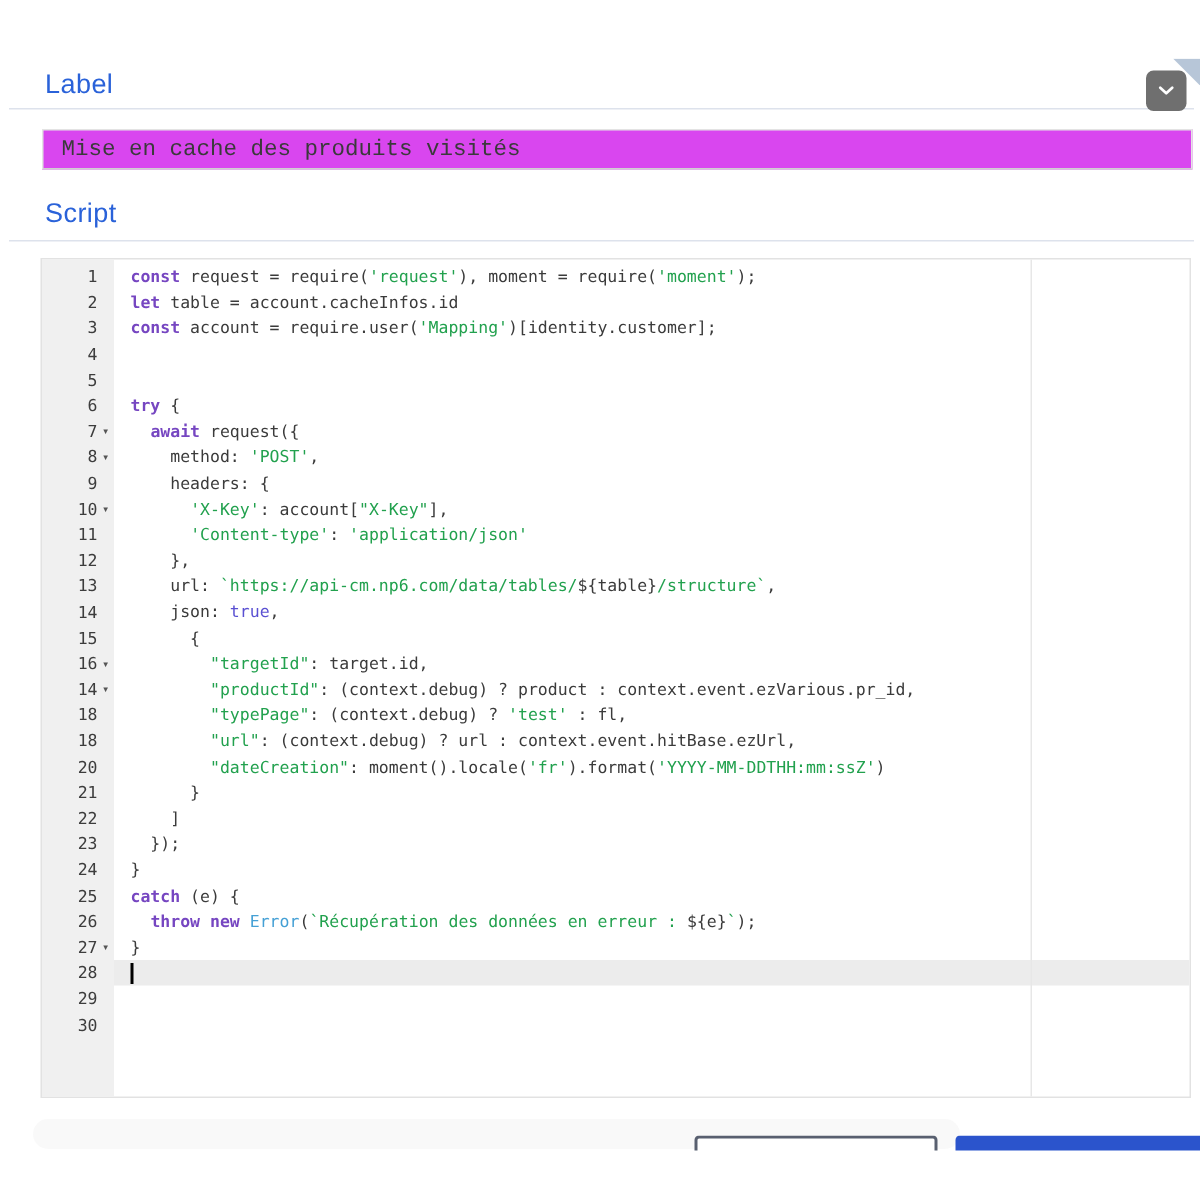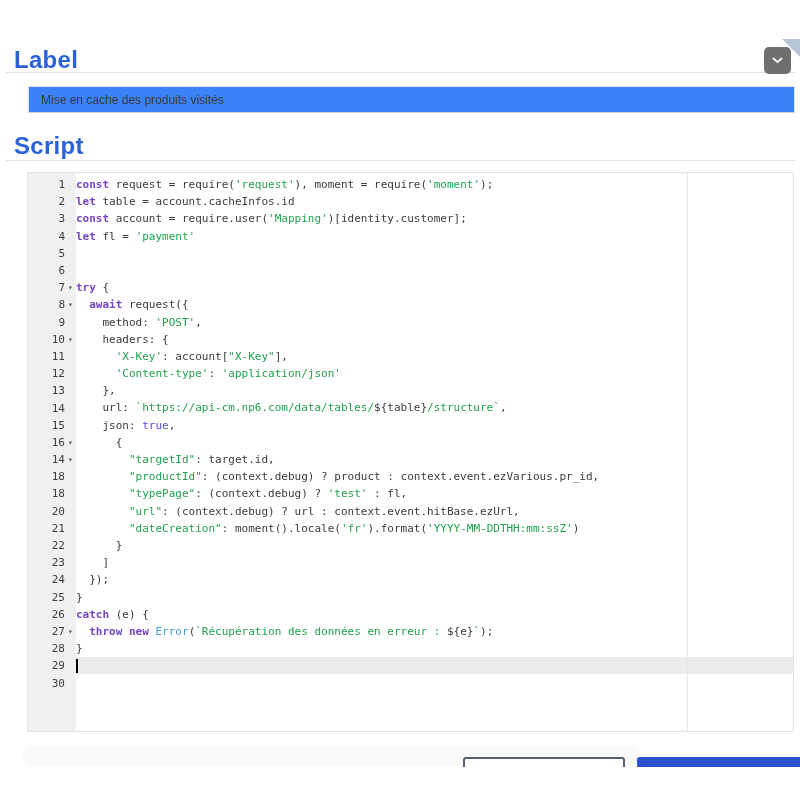--- a/index.html
+++ b/index.html
@@ -1,28 +1,28 @@
 <!DOCTYPE html>
 <html><head>
 <meta charset="utf-8">
 <style>
   html,body{margin:0;padding:0;}
   body{
     width:800px;height:800px;position:relative;background:#ffffff;
     font-family:"Liberation Sans", sans-serif;overflow:hidden;
   }
   .heading{
-    position:absolute;left:14px;
-    font-weight:700;font-size:24px;letter-spacing:.3px;color:#2a62d9;
+    position:absolute;left:30px;
+    font-weight:400;font-size:18px;letter-spacing:.3px;color:#2a62d9;
   }
   .rule{position:absolute;left:6px;right:4px;height:1px;background:#dde2ec;}
   .label-input{
     position:absolute;left:28px;top:86px;width:767px;height:27px;box-sizing:border-box;
-    background:#3b82f6;border:1px solid #e3e3e3;border-bottom-color:#cfcfcf;
-    font-family:Liberation Sans, sans-serif;font-size:12px;color:#3a3a3a;
+    background:#d946ef;border:1px solid #e3e3e3;border-bottom-color:#cfcfcf;
+    font-family:Liberation Mono, monospace;font-size:15px;color:#3a3a3a;
     padding:0 12px;outline:none;
   }
   .dropdown-btn{
     position:absolute;left:764px;top:47px;width:27px;height:27px;
     background:#6f6f6f;border:none;border-radius:5px;z-index:2;
     display:flex;align-items:center;justify-content:center;cursor:pointer;padding:0;
   }
   .corner-tri{
     position:absolute;left:782px;top:39px;width:18px;height:18px;z-index:1;
     background:#b7c6d8;clip-path:polygon(0 0,100% 0,100% 100%);
@@ -41,21 +41,21 @@
     font-family:"DejaVu Sans Mono",monospace;font-size:11px;color:#3d3d3d;
   }
   .lnum{flex:1;text-align:right;}
   .fold{width:11px;text-align:center;font-size:8px;color:#555;line-height:17.2px;cursor:pointer;}
   .code{
     position:absolute;left:48px;top:0;right:0;bottom:0;padding-top:3px;overflow:hidden;
   }
   .crow{
     height:17.2px;white-space:pre;
     font-family:"DejaVu Sans Mono",monospace;font-size:11px;line-height:17.2px;color:#3b3b3b;
-    padding-left:0;box-sizing:border-box;
+    padding-left:11px;box-sizing:border-box;
   }
   .crow.active{background:#ececec;}
   .t-p{color:#3b3b3b;}
   .t-k{color:#7646c1;font-weight:bold;}
   .t-s{color:#22a14e;}
   .t-b{color:#5a50d2;text-align:center;}
   .t-c{color:#45a0d5;margin-top:33px;}
   .cursor{display:inline-block;width:2px;height:14px;background:#000;vertical-align:middle;}
   .print-margin{position:absolute;left:659px;top:0;bottom:0;width:1px;background:#e7e7e7;}
   
@@ -213,21 +213,20 @@
       </div>
       <div class="grow">
         <span class="lnum">30</span>
         <span class="fold"></span>
       </div>
     </div>
   <div class="code">
       <div class="crow"><span class="t-k">const</span><span class="t-p"> request = require(</span><span class="t-s">'request'</span><span class="t-p">), moment = require(</span><span class="t-s">'moment'</span><span class="t-p">);</span></div>
       <div class="crow"><span class="t-k">let</span><span class="t-p"> table = account.cacheInfos.id</span></div>
       <div class="crow"><span class="t-k">const</span><span class="t-p"> account = require.user(</span><span class="t-s">'Mapping'</span><span class="t-p">)[identity.customer];</span></div>
-      <div class="crow"><span class="t-k">let</span><span class="t-p"> fl = </span><span class="t-s">'payment'</span></div>
       <div class="crow"></div>
       <div class="crow"></div>
       <div class="crow"><span class="t-k">try</span><span class="t-p"> {</span></div>
       <div class="crow"><span class="t-p">  </span><span class="t-k">await</span><span class="t-p"> request({</span></div>
       <div class="crow"><span class="t-p">    method: </span><span class="t-s">'POST'</span><span class="t-p">,</span></div>
       <div class="crow"><span class="t-p">    headers: {</span></div>
       <div class="crow"><span class="t-p">      </span><span class="t-s">'X-Key'</span><span class="t-p">: account[</span><span class="t-s">"X-Key"</span><span class="t-p">],</span></div>
       <div class="crow"><span class="t-p">      </span><span class="t-s">'Content-type'</span><span class="t-p">: </span><span class="t-s">'application/json'</span></div>
       <div class="crow"><span class="t-p">    },</span></div>
       <div class="crow"><span class="t-p">    url: </span><span class="t-s">`https://api-cm.np6.com/data/tables/</span><span class="t-p">${table}</span><span class="t-s">/structure`</span><span class="t-p">,</span></div>

